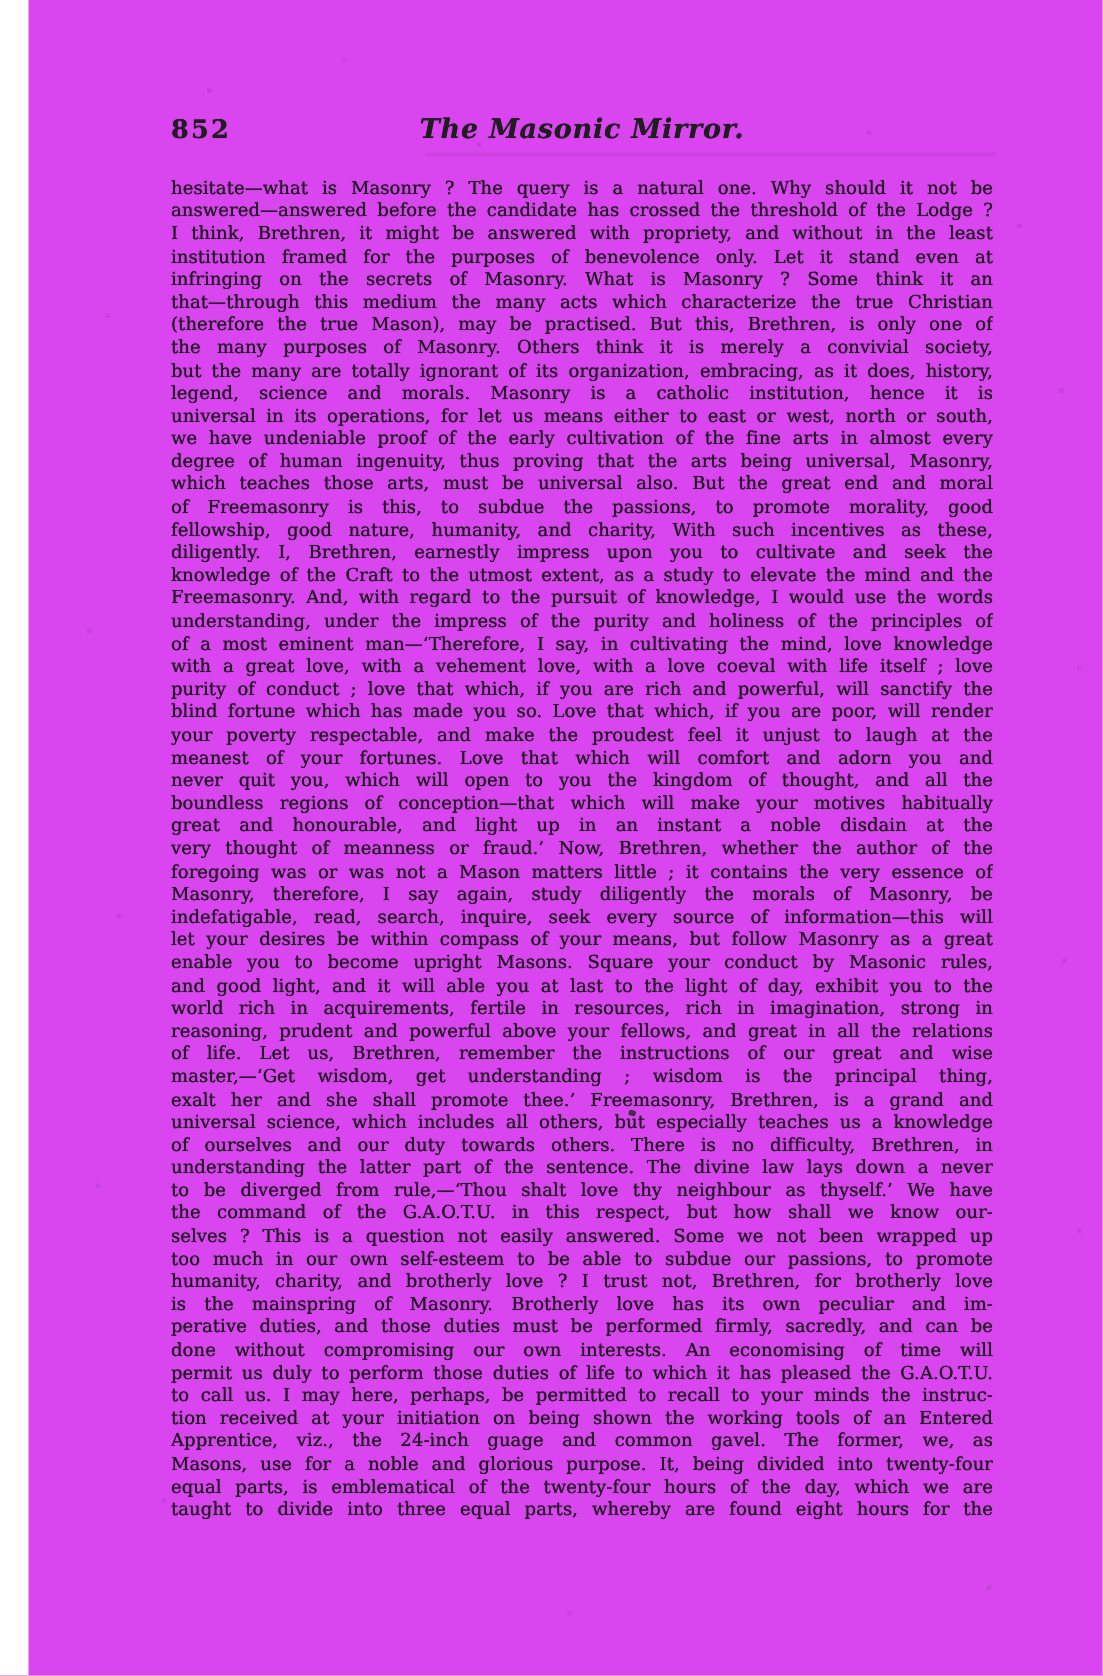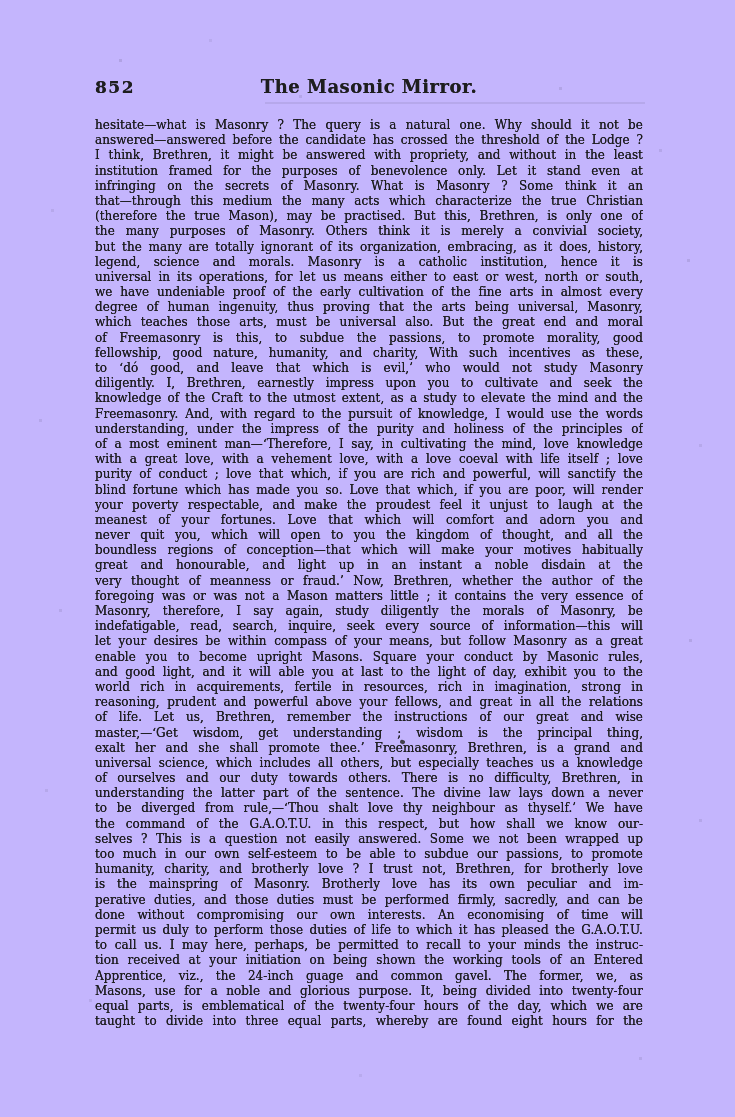--- a/index.html
+++ b/index.html
@@ -6,34 +6,35 @@
   body {
     width: 735px; height: 1117px;
     background: #ffffff;
     font-family: "DejaVu Serif", serif;
     color: #1e1e1e;
     position: relative;
     overflow: hidden;
   }
   .page {
     position: absolute; inset: 0;
-    background: #c4b5fd;
+    background: #d946ef;
+    margin-left: 19px;
   }
   .header {
     position: absolute; top: 76px; left: 95px; width: 548px; height: 24px;
   }
   .page-number {
     position: absolute; left: 0; top: 1px;
     font-size: 17px; font-weight: bold; letter-spacing: 1.5px;
     text-shadow: 0 0 0.5px rgba(0,0,0,0.75);
   }
   .running-title {
     position: absolute; left: 0; right: 0; top: 0;
     text-align: center;
-    font-size: 18px; font-weight: bold;
+    font-size: 18px; font-style: italic; font-weight: bold;
     letter-spacing: 0.5px;
     text-shadow: 0 0 0.5px rgba(0,0,0,0.7);
   }
   .header-rule {
     position: absolute; top: 102px; left: 265px; width: 380px; height: 2px;
     background: rgba(0,0,0,0.07);
     filter: blur(0.7px);
   }
   .body-text {
     position: absolute; top: 118px; left: 95px; width: 548px;
@@ -95,21 +96,20 @@
       <div class="line">(therefore the true Mason), may be practised. But this, Brethren, is only one of</div>
       <div class="line">the many purposes of Masonry. Others think it is merely a convivial society,</div>
       <div class="line">but the many are totally ignorant of its organization, embracing, as it does, history,</div>
       <div class="line">legend, science and morals. Masonry is a catholic institution, hence it is</div>
       <div class="line">universal in its operations, for let us means either to east or west, north or south,</div>
       <div class="line">we have undeniable proof of the early cultivation of the fine arts in almost every</div>
       <div class="line">degree of human ingenuity, thus proving that the arts being universal, Masonry,</div>
       <div class="line">which teaches those arts, must be universal also. But the great end and moral</div>
       <div class="line">of Freemasonry is this, to subdue the passions, to promote morality, good</div>
       <div class="line">fellowship, good nature, humanity, and charity, With such incentives as these,</div>
-      <div class="line">to ‘dó good, and leave that which is evil,’ who would not study Masonry</div>
       <div class="line">diligently. I, Brethren, earnestly impress upon you to cultivate and seek the</div>
       <div class="line">knowledge of the Craft to the utmost extent, as a study to elevate the mind and the</div>
       <div class="line">Freemasonry. And, with regard to the pursuit of knowledge, I would use the words</div>
       <div class="line">understanding, under the impress of the purity and holiness of the principles of</div>
       <div class="line">of a most eminent man—‘Therefore, I say, in cultivating the mind, love knowledge</div>
       <div class="line">with a great love, with a vehement love, with a love coeval with life itself ; love</div>
       <div class="line">purity of conduct ; love that which, if you are rich and powerful, will sanctify the</div>
       <div class="line">blind fortune which has made you so. Love that which, if you are poor, will render</div>
       <div class="line">your poverty respectable, and make the proudest feel it unjust to laugh at the</div>
       <div class="line">meanest of your fortunes. Love that which will comfort and adorn you and</div>

